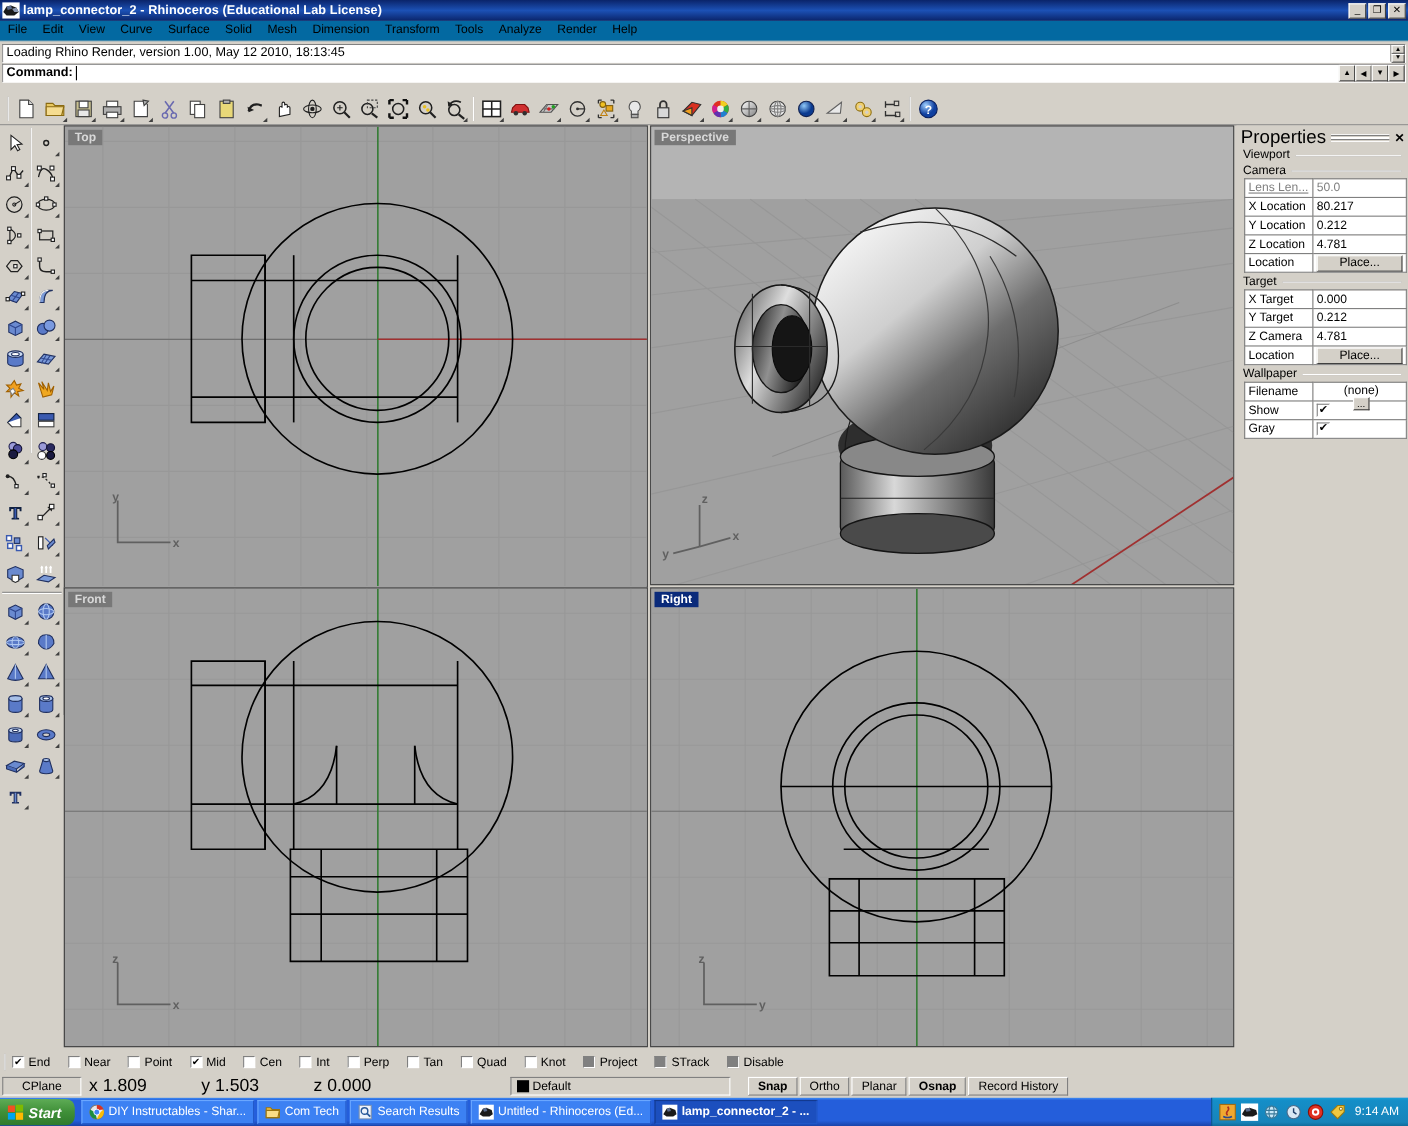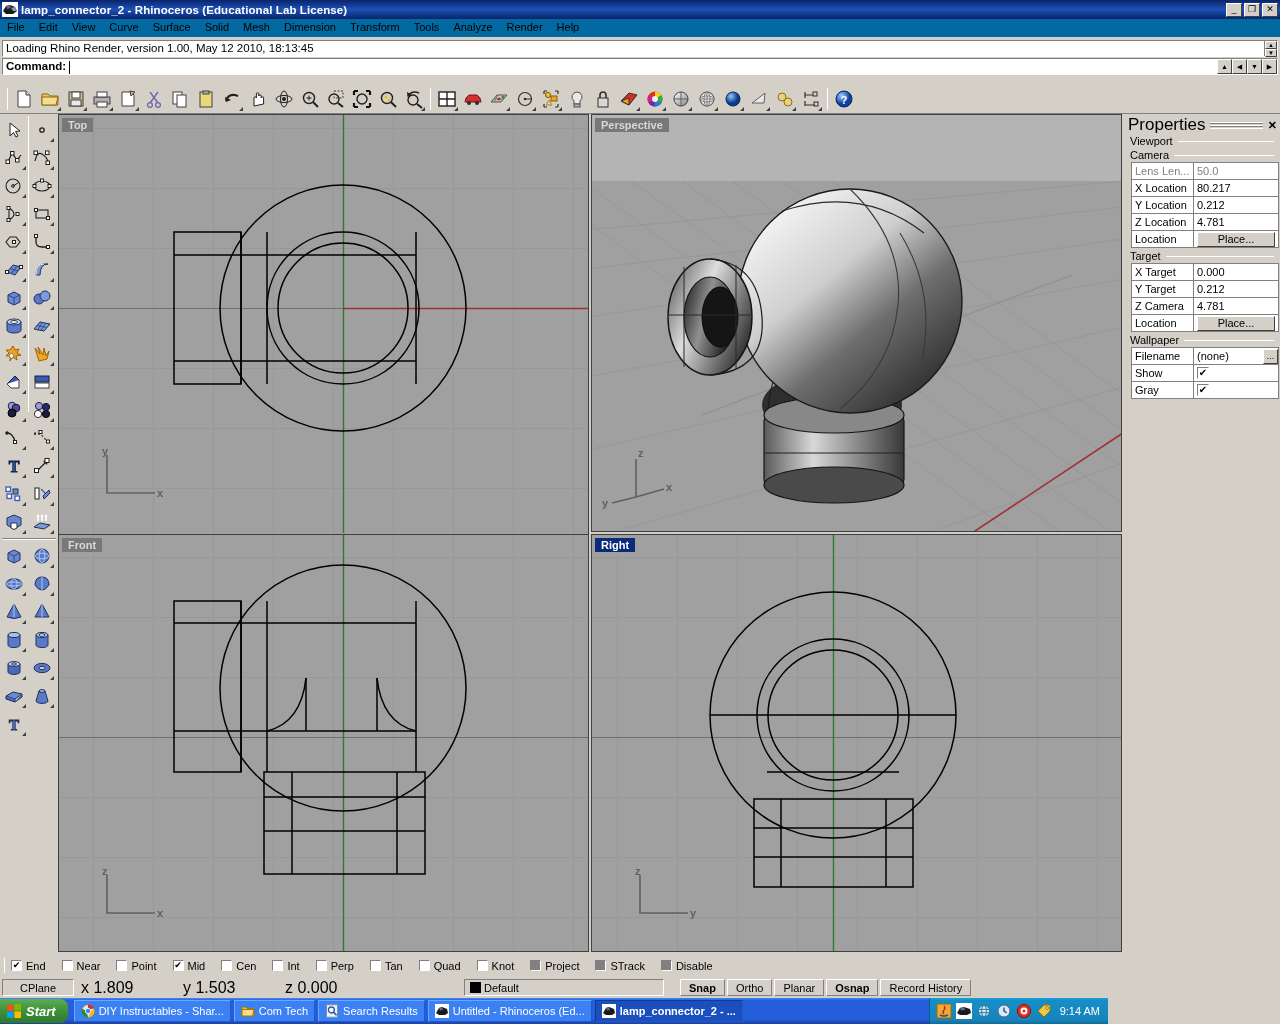--- a/index.html
+++ b/index.html
@@ -167,21 +167,21 @@
     font-size:11px; color:#000; display:flex; align-items:center; margin:2px 0 1px 2px;
   }
   .grouplbl .rule { flex:1; height:1px; background:#808080; margin-left:5px;
                     border-bottom:1px solid #fff; margin-right:3px; }
   table.ptbl { border-collapse: collapse; width: 148px; margin-left:3px; }
   table.ptbl td {
     border: 1px solid #808080; height: 17px; font-size: 11px; padding: 0 3px;
     background: #fff; color:#000; vertical-align: middle;
   }
   td.pkey { width: 62px; background:#fff; }
-  td.pkey.dim { color: #808080; }
+  td.pkey.dim { color: #808080; text-decoration: underline; }
   td.pval.dim { color: #808080; }
   td.pbtn { padding: 1px 2px; background:#d4d0c8; border:1px solid #808080; }
   .plainbtn {
     width:100%; height:15px; background:#d4d0c8;
     border-top:1px solid #fff; border-left:1px solid #fff;
     border-right:1px solid #404040; border-bottom:1px solid #404040;
     font-size:11px; display:flex; align-items:center; justify-content:center;
   }
   .ddbtn {
     width: 17px; height: 15px; background:#d4d0c8;
@@ -239,21 +239,21 @@
     height: 17px; display:flex; align-items:center; justify-content:center;
     padding: 0 8px; font-size: 11px; margin-right: 2px;
     border-top:1px solid #fff; border-left:1px solid #fff;
     border-right:1px solid #808080; border-bottom:1px solid #808080;
   }
   .sb-toggle.on { font-weight: bold; }
   .swatch { width:11px; height:11px; background:#000; margin-right:3px; }
 
   
   #taskbar {
-    position: absolute; left: 0; top: 998px; width: 1108px; height: 26px;
+    position: absolute; left: 0; top: 998px; width: 1280px; height: 26px;
     background: linear-gradient(to bottom, #3f8cf3 0%, #245edb 9%, #245edb 80%, #1941a5 100%);
     display: flex; align-items: center;
   }
   #startbtn {
     height: 24px; margin: 1px 6px 1px 0; padding: 0 12px 0 7px;
     background: linear-gradient(to bottom, #5eac56 0%, #3f8f38 50%, #2f7a2b 100%);
     border-radius: 0 8px 8px 0;
     display:flex; align-items:center; color:#fff; font-weight:bold;
     font-size:13px; font-style: italic; flex:none;
   }
@@ -1196,21 +1196,21 @@
 
     <div class="grouplbl">
       <span>Wallpaper</span>
         <span class="rule"></span>
     </div>
     <table class="ptbl">
       <tbody>
           <tr>
         <td class="pkey">Filename</td>
         <td class="pval" style="padding:0 0 0 3px;">
-          <div style="display:flex;align-items:center;height:15px;">
+          <div style="display:flex;align-items:center;height:15px;flex-direction:column;">
             <span style="flex:1;">(none)</span>
             <span class="smallbtn">...</span>
           </div>
         </td>
       </tr>
       <tr>
         <td class="pkey">Show</td>
         <td class="pval">
           <span class="chk">✔</span>
         </td>

